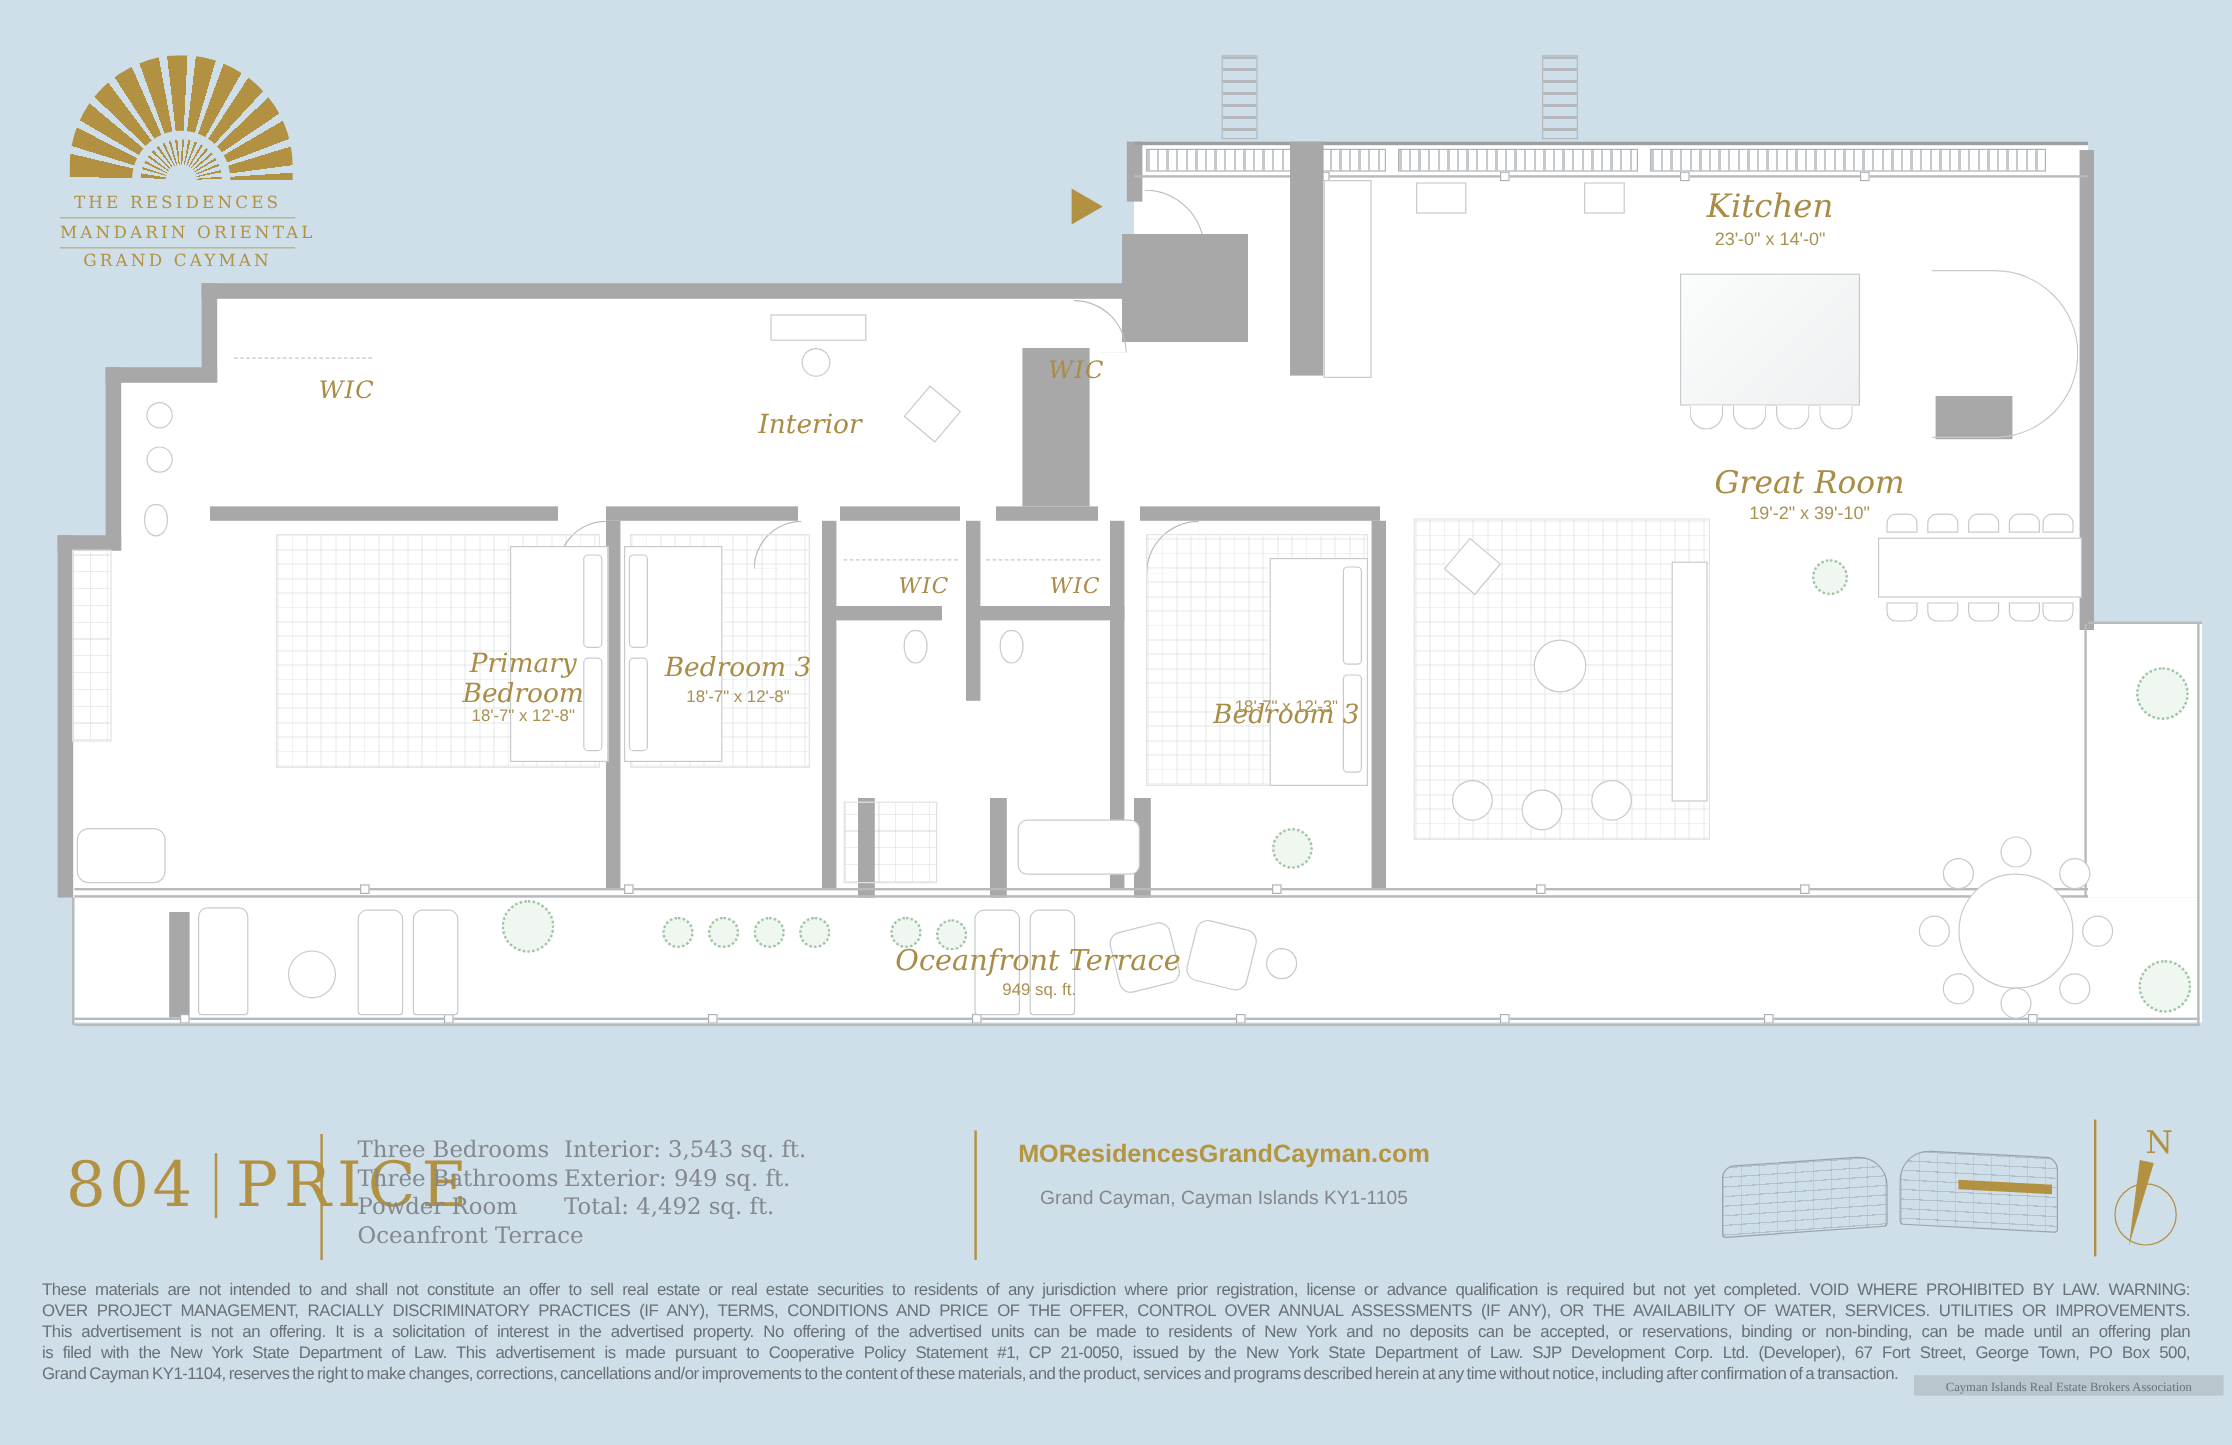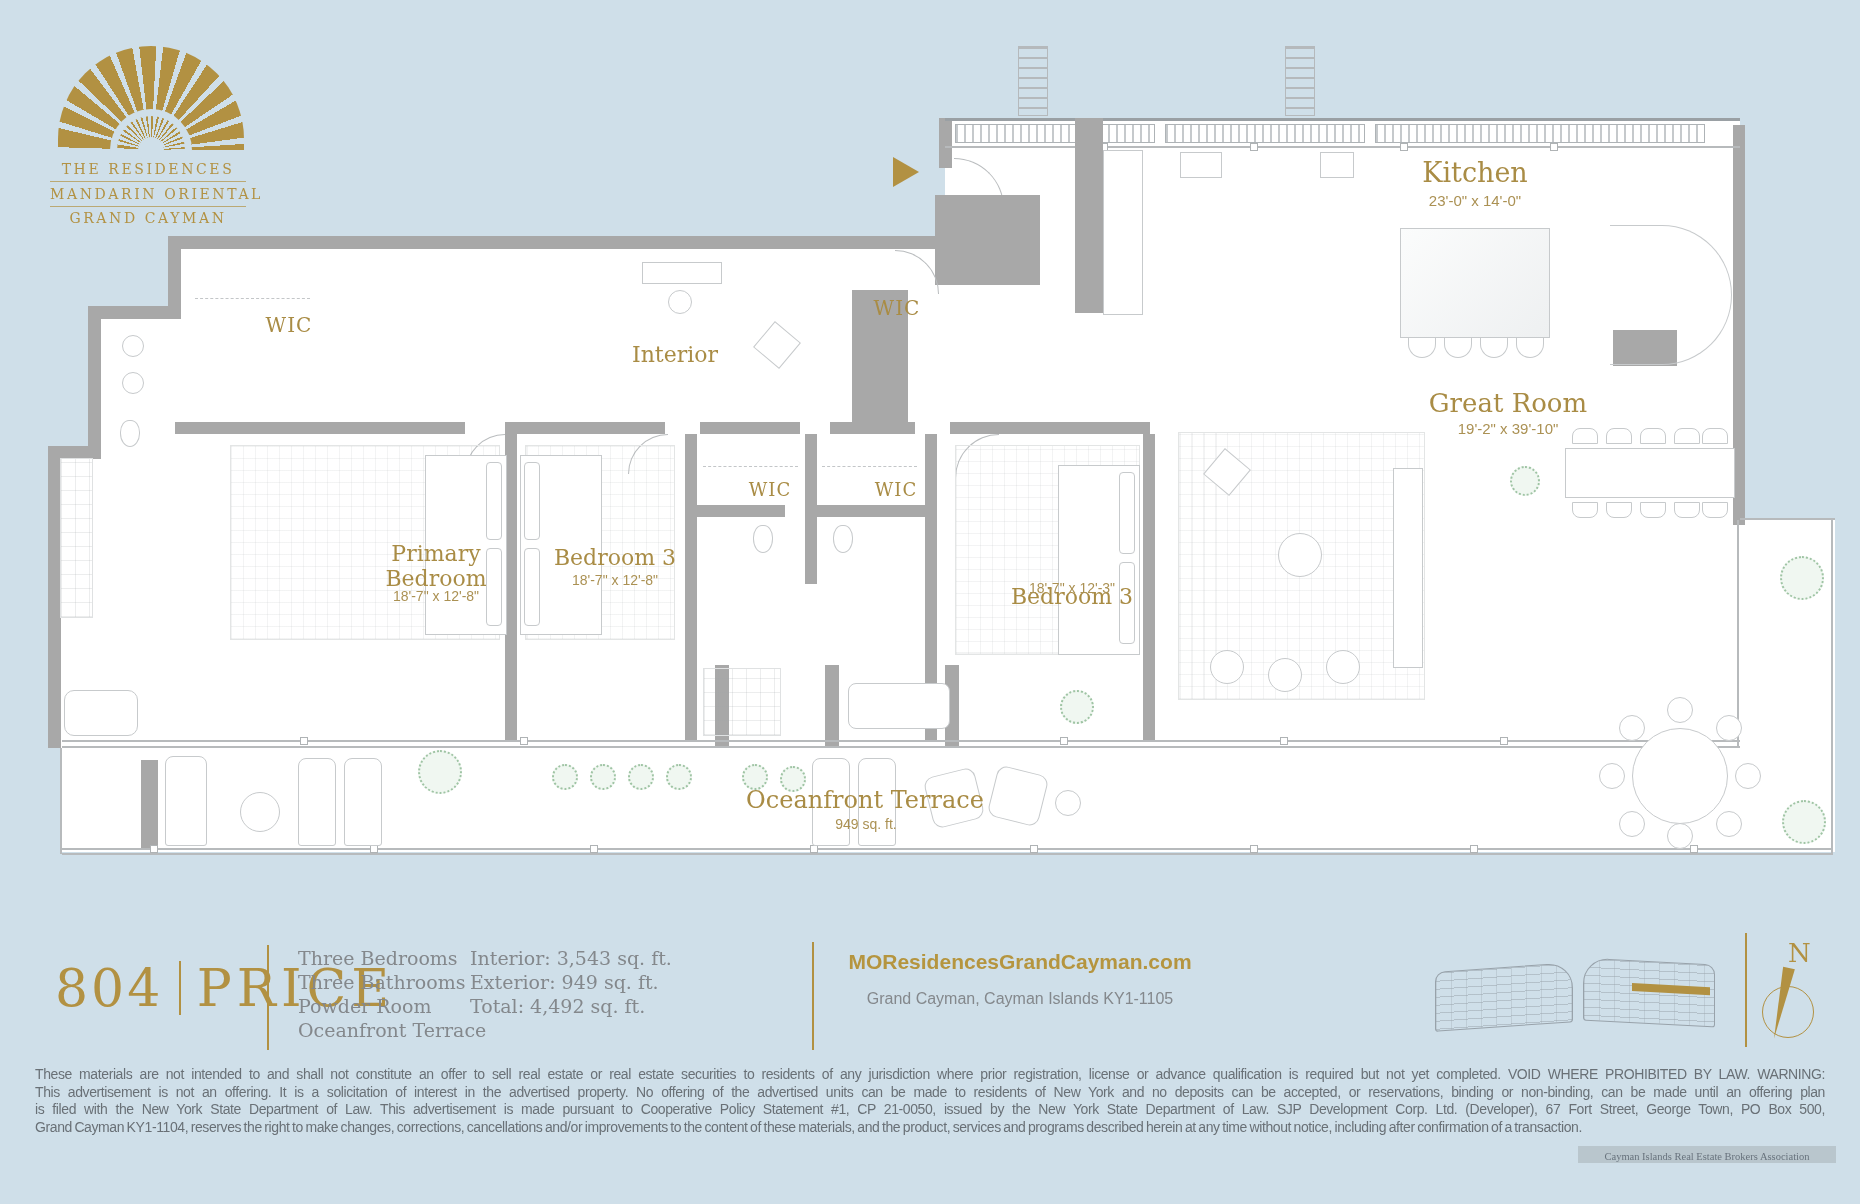--- a/index.html
+++ b/index.html
@@ -19,21 +19,21 @@
   .plant{position:absolute;border-radius:50%;border:2px dotted #9fc4a4;background:rgba(221,237,223,.45);box-sizing:border-box;}
   .door{position:absolute;box-sizing:border-box;border-top:1.5px solid #b9bcbe;border-left:1.5px solid #b9bcbe;border-radius:100% 0 0 0;}
   .door-r{position:absolute;box-sizing:border-box;border-top:1.5px solid #b9bcbe;border-right:1.5px solid #b9bcbe;border-radius:0 100% 0 0;}
   .tick{position:absolute;width:8px;height:8px;border:1px solid #afb3b5;background:#fff;box-sizing:border-box;}
   .stool{position:absolute;box-sizing:border-box;border:1.5px solid #c7cacc;border-top:none;border-radius:0 0 26px 26px;background:#fff;}
   .ladder{position:absolute;box-sizing:border-box;border:1.5px solid #b5b9bc;
        background:repeating-linear-gradient(180deg,#b5b9bc 0 2px,transparent 2px 10px);}
   .louver{position:absolute;background:repeating-linear-gradient(90deg,rgba(150,157,162,.55) 0 2px,transparent 2px 8px);
        border:1px solid #aeb3b6;box-sizing:border-box;}
   .room-label{position:absolute;transform:translate(-50%,-50%);white-space:nowrap;text-align:center;
-       font-family:"DejaVu Serif","Liberation Serif",serif;color:#a98c45;}
+       font-family:"DejaVu Serif","Liberation Serif",serif;color:#a98c45;font-style:italic;}
   .room-dims{position:absolute;transform:translate(-50%,-50%);white-space:nowrap;text-align:center;
        font-family:"Liberation Sans",sans-serif;color:#ab9153;}
   .brand-line{position:absolute;left:50px;width:196px;text-align:center;font-family:"DejaVu Serif","Liberation Serif",serif;
        color:#b29142;font-size:14px;letter-spacing:2.6px;white-space:nowrap;}
   .brand-rule{position:absolute;left:50px;width:196px;height:1px;background:rgba(178,145,66,.7);}
   .foot-serif{font-family:"DejaVu Serif","Liberation Serif",serif;color:#84888c;font-size:19px;line-height:24px;}
   .gold-div{position:absolute;width:1.5px;background:#b29142;}
   .disc-line{white-space:normal;text-align:justify;text-align-last:justify;overflow:hidden;height:17.6px;}
   .disc-line:last-child{text-align-last:left;}
   .bldg{position:absolute;box-sizing:border-box;border:1px solid #98a2aa;
@@ -298,22 +298,23 @@
 
   <div class="abs" style="left:1750px;top:8px;width:90px;height:115px;">
     <div style="position:absolute;left:38px;top:0;font-family:'DejaVu Serif','Liberation Serif',serif;font-size:26px;color:#b29142;">N</div>
     <div style="position:absolute;left:12px;top:48px;width:52px;height:52px;border:1.5px solid #b29142;border-radius:50%;box-sizing:border-box;"></div>
     <div style="position:absolute;left:33px;top:30px;width:0;height:0;border-left:6px solid transparent;border-right:6px solid transparent;border-top:72px solid #b29142;transform:rotate(12deg);transform-origin:top center;"></div>
   </div>
 </div>
 
 <div class="abs" style="left:35px;top:1066px;width:1790px;font-size:14px;line-height:17.6px;color:#697076;letter-spacing:-0.4px;word-spacing:-1px;">
   <div class="disc-line">These materials are not intended to and shall not constitute an offer to sell real estate or real estate securities to residents of any jurisdiction where prior registration, license or advance qualification is required but not yet completed. VOID WHERE PROHIBITED BY LAW. WARNING:</div>
+  <div class="disc-line">OVER PROJECT MANAGEMENT, RACIALLY DISCRIMINATORY PRACTICES (IF ANY), TERMS, CONDITIONS AND PRICE OF THE OFFER, CONTROL OVER ANNUAL ASSESSMENTS (IF ANY), OR THE AVAILABILITY OF WATER, SERVICES. UTILITIES OR IMPROVEMENTS.</div>
   <div class="disc-line">This advertisement is not an offering. It is a solicitation of interest in the advertised property. No offering of the advertised units can be made to residents of New York and no deposits can be accepted, or reservations, binding or non-binding, can be made until an offering plan</div>
   <div class="disc-line">is filed with the New York State Department of Law. This advertisement is made pursuant to Cooperative Policy Statement #1, CP 21-0050, issued by the New York State Department of Law. SJP Development Corp. Ltd. (Developer), 67 Fort Street, George Town, PO Box 500,</div>
   <div class="disc-line">Grand Cayman KY1-1104, reserves the right to make changes, corrections, cancellations and/or improvements to the content of these materials, and the product, services and programs described herein at any time without notice, including after confirmation of a transaction.</div>
 </div>
 
 <div class="abs" style="left:1578px;top:1094px;width:260px;height:72px;">
-  <div style="position:absolute;left:0;top:52px;width:258px;height:17px;background:rgba(168,176,183,0.55);text-align:center;">
+  <div style="position:absolute;left:17px;top:52px;width:258px;height:17px;background:rgba(168,176,183,0.55);text-align:center;">
     <span style="font-family:'Liberation Serif',serif;font-size:10.5px;line-height:17px;color:rgba(82,93,104,0.8);">Cayman Islands Real Estate Brokers Association</span>
   </div>
 </div>
 
 </body></html>

